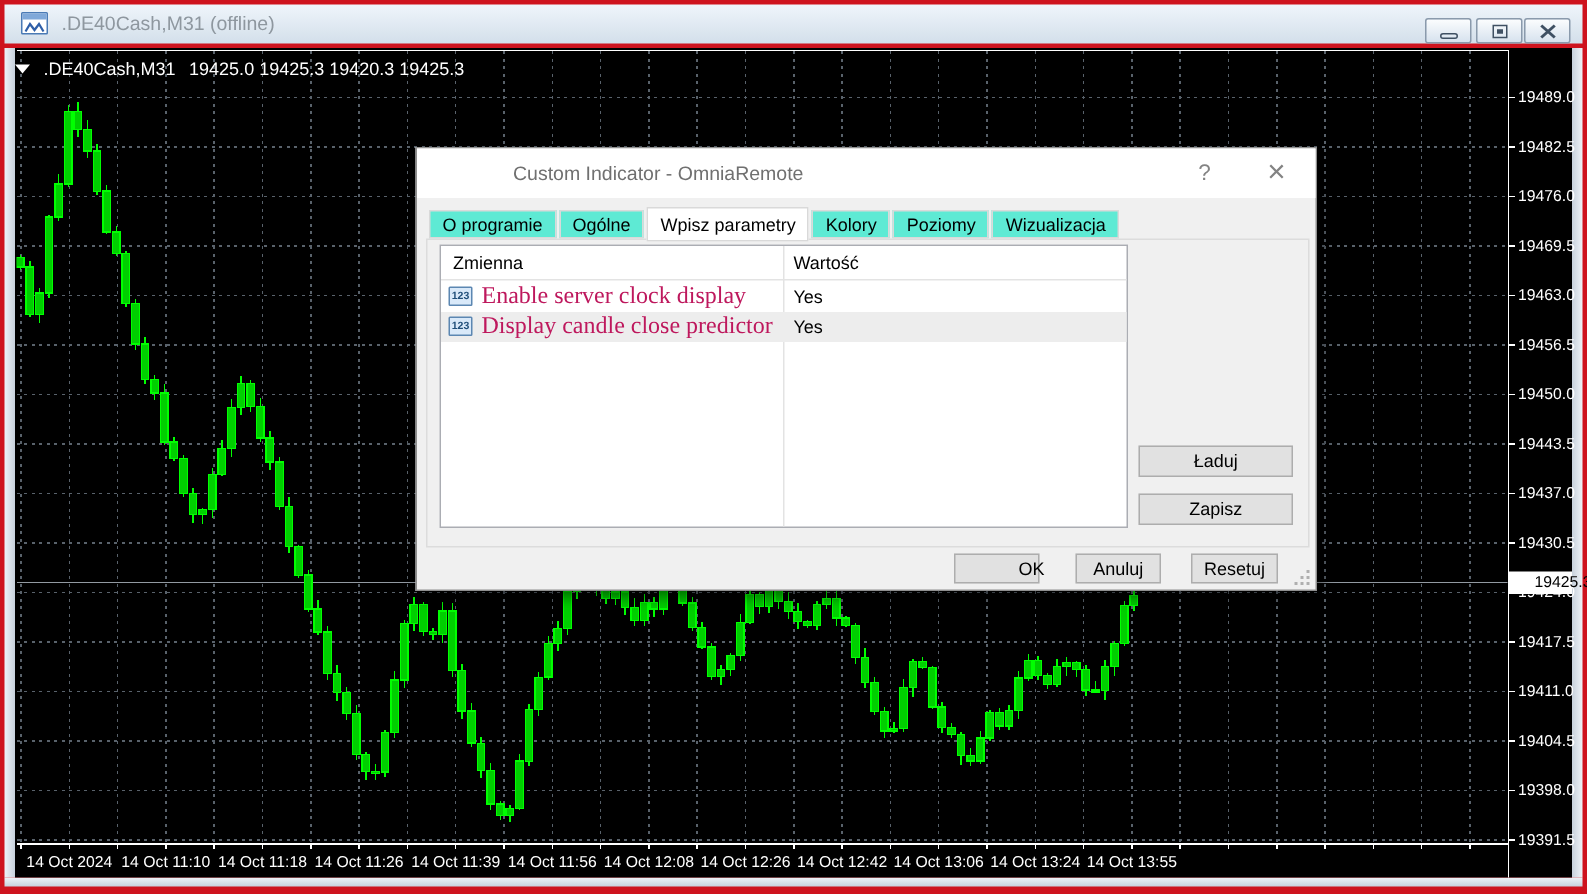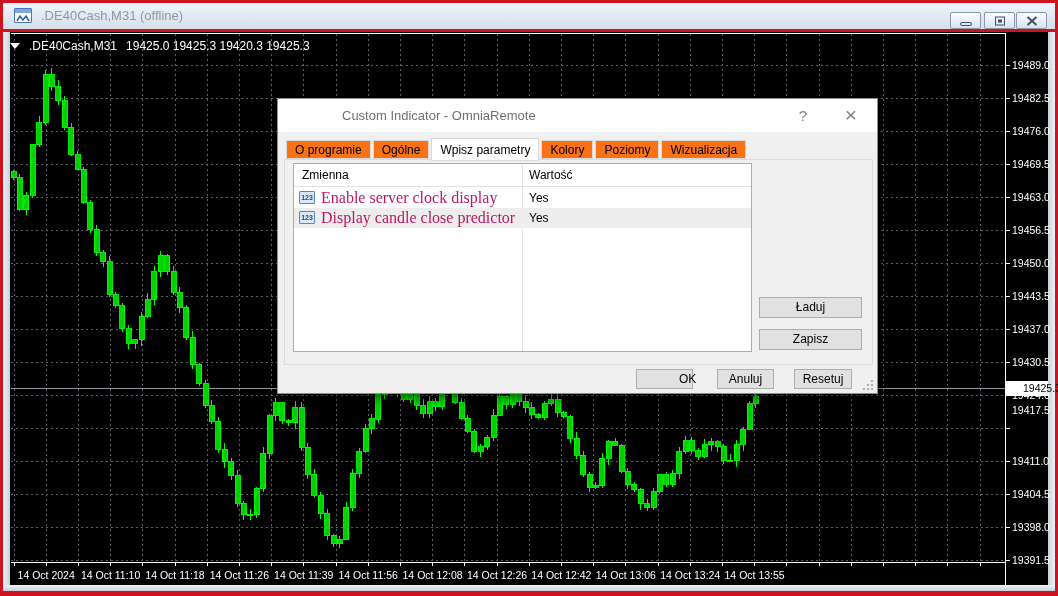--- a/index.html
+++ b/index.html
@@ -43,21 +43,21 @@
   .time-label{position:absolute;top:3px;width:72px;text-align:center;color:#fff;font-size:10.5px;white-space:nowrap;}
 
   
   .dialog{position:absolute;left:277px;top:98px;width:601px;height:296px;background:#F0F0F0;
     border:1px solid #8F8F8F;box-shadow:3px 4px 9px rgba(0,0,0,.5);z-index:10;}
   .dlg-title{position:absolute;left:0;top:0;width:100%;height:33px;background:#FFF;}
   .dlg-title-text{position:absolute;left:20px;top:9px;font-size:13px;color:#707070;margin-left:44px;}
   .dlg-help{position:absolute;right:66px;top:8px;font-size:15px;color:#838383;cursor:default;width:16px;text-align:center;}
   .dlg-close{position:absolute;right:16px;top:4px;font-size:21px;color:#838383;cursor:default;width:20px;text-align:center;}
   .dlg-tabs{position:absolute;left:8px;top:40px;display:flex;align-items:flex-end;height:20px;}
-  .tab{height:19px;line-height:18px;padding:0 8px;font-size:12px;color:#000;background:#f97316;
+  .tab{height:19px;line-height:18px;padding:0 8px;font-size:12px;color:#000;background:#5eead4;
     border:1px solid #D9D9D9;margin-right:2px;white-space:nowrap;}
   .tab.active{height:23px;line-height:22px;background:#FFF;position:relative;z-index:3;margin-bottom:-2px;margin-top:48px;}
   .dlg-page{position:absolute;left:6px;top:60px;width:589px;height:206px;border:1px solid #DCDCDC;background:#F0F0F0;}
   .param-table{position:absolute;left:15px;top:64px;width:459px;height:189px;background:#FFF;
     border:1px solid #ABADB3;z-index:2;}
   .pt-divider{position:absolute;left:228px;top:0;bottom:0;width:1px;background:#E3E3E3;}
   .pt-header{position:absolute;left:0;top:0;width:100%;height:23px;border-bottom:1px solid #E3E3E3;}
   .pt-h-cell{position:absolute;top:0;height:23px;line-height:23px;font-size:12px;color:#000;}
   .pt-row{position:absolute;left:0;width:100%;height:20px;}
   .pt-row.selected{background:#EDEDED;}
@@ -459,21 +459,21 @@
       <div class="tri-down"></div>
       <span>.DE40Cash,M31</span>
       <span>19425.0 19425.3 19420.3 19425.3</span>
     </div>
 
     <div class="price-axis" id="priceAxis">
         <div class="price-label" style="top: 522px;">19391.5</div>
         <div class="price-label" style="top: 489px;">19398.0</div>
         <div class="price-label" style="top: 456px;">19404.5</div>
         <div class="price-label" style="top: 423px;">19411.0</div>
-        <div class="price-label" style="top: 372px;">19417.5</div>
+        <div class="price-label" style="top: 390px;">19417.5</div>
         <div class="price-label" style="top: 357px;">19424.0</div>
         <div class="price-label" style="top: 324px;">19430.5</div>
         <div class="price-label" style="top: 291px;">19437.0</div>
         <div class="price-label" style="top: 258px;">19443.5</div>
         <div class="price-label" style="top: 225px;">19450.0</div>
         <div class="price-label" style="top: 192px;">19456.5</div>
         <div class="price-label" style="top: 159px;">19463.0</div>
         <div class="price-label" style="top: 126px;">19469.5</div>
         <div class="price-label" style="top: 93px;">19476.0</div>
         <div class="price-label" style="top: 60px;">19482.5</div>

